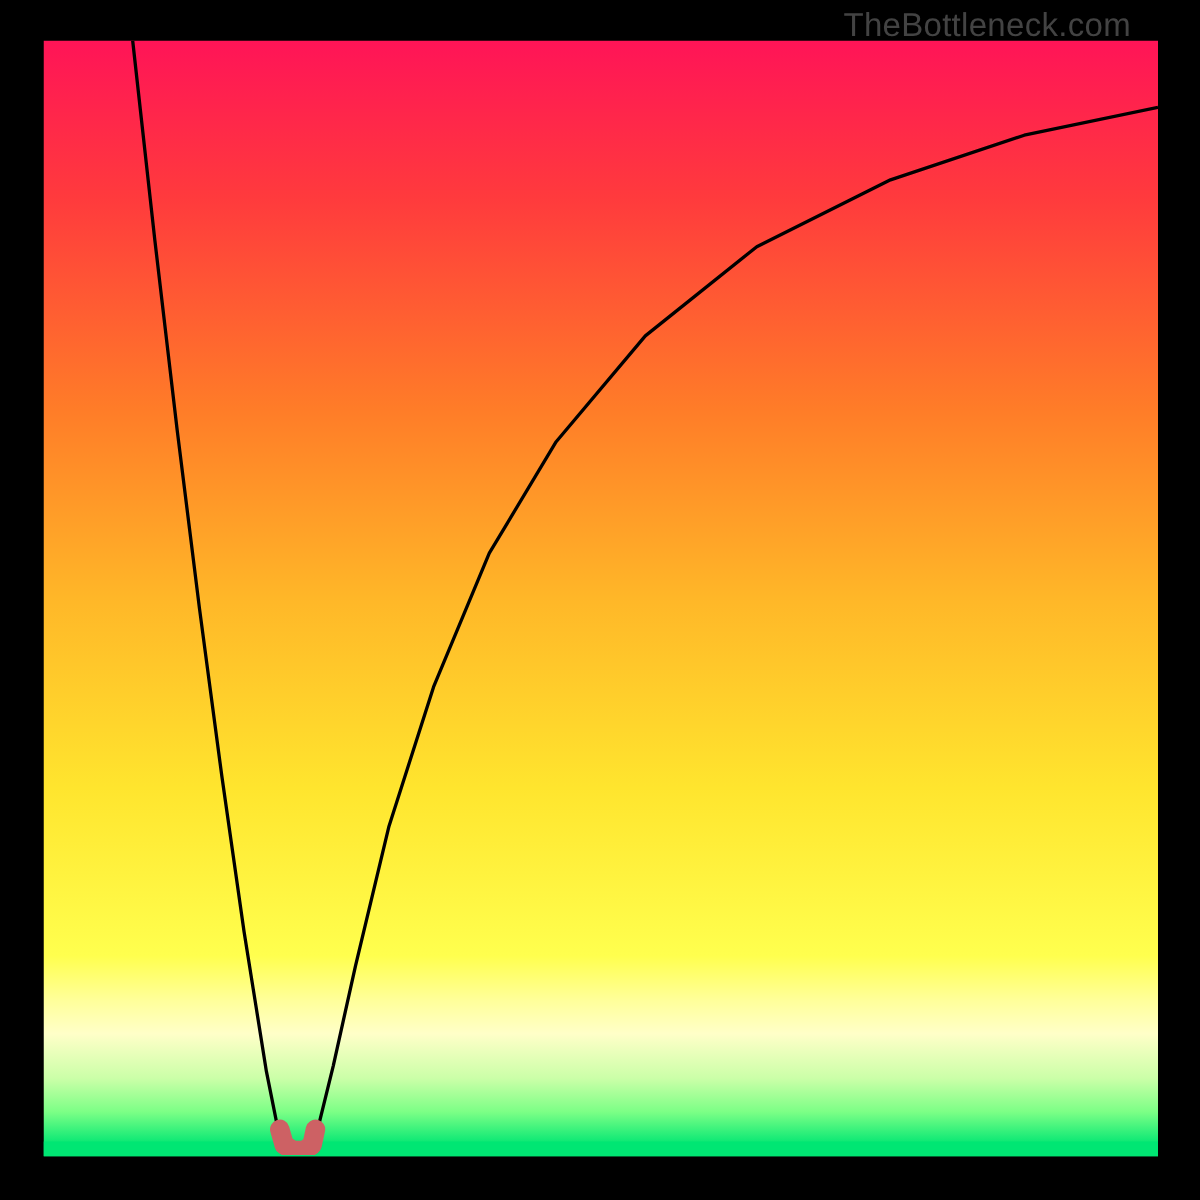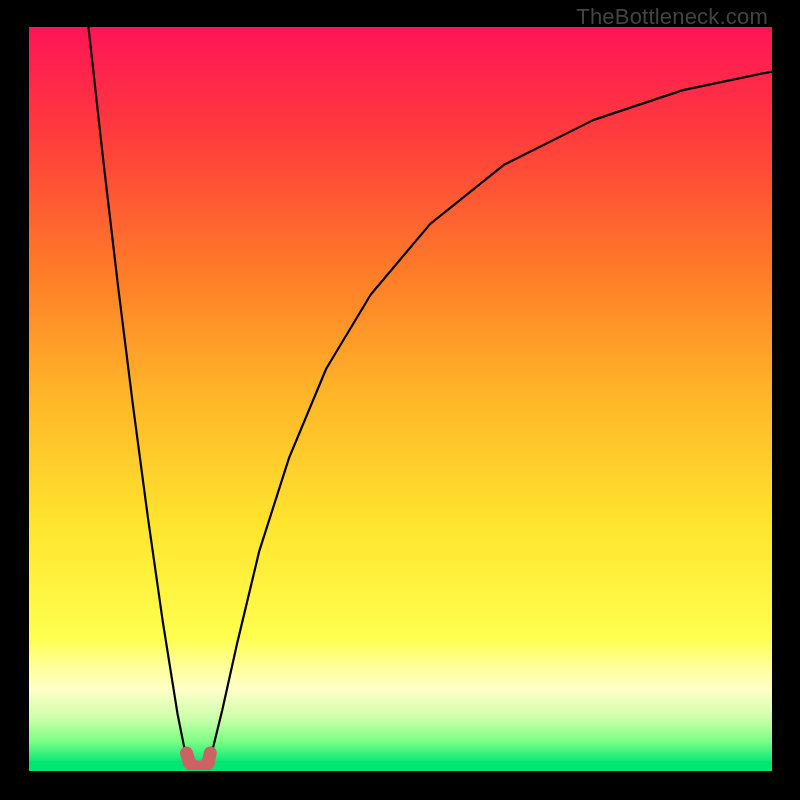--- a/index.html
+++ b/index.html
@@ -35,21 +35,21 @@
     right: 28px;
     bottom: 29px;
   }
   svg.curves {
     position: absolute;
     inset: 0;
   }
   .watermark {
     position: absolute;
     top: 4px;
-    right: 32px;
+    right: 46px;
     color: #434343;
     font-size: 22px;
     font-weight: 500;
     letter-spacing: 0.2px;
   }
 </style>
 </head>
 <body>
 
 <div class="stage">

